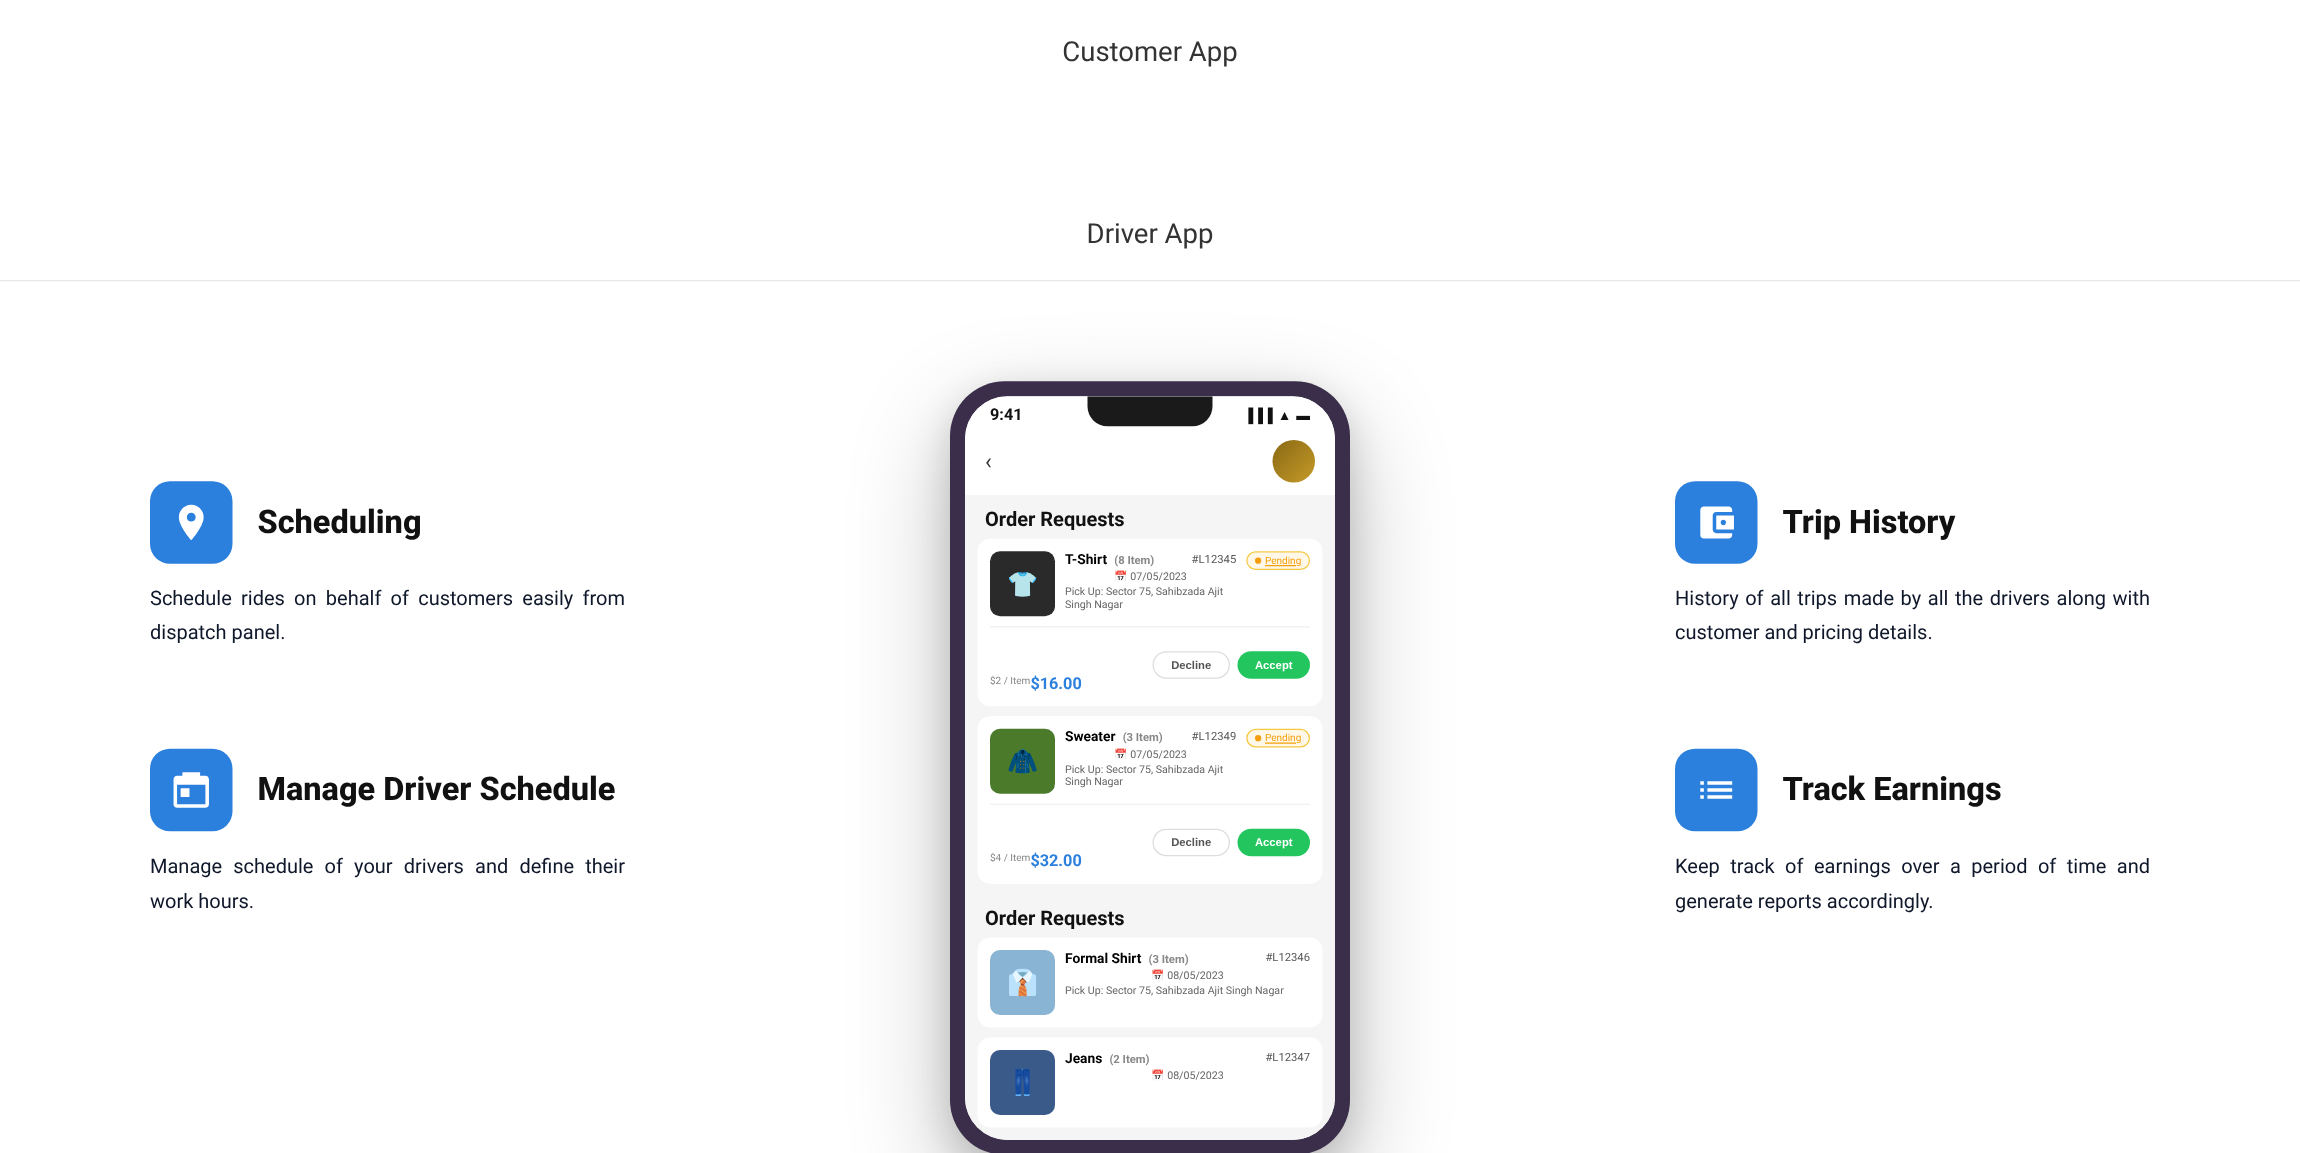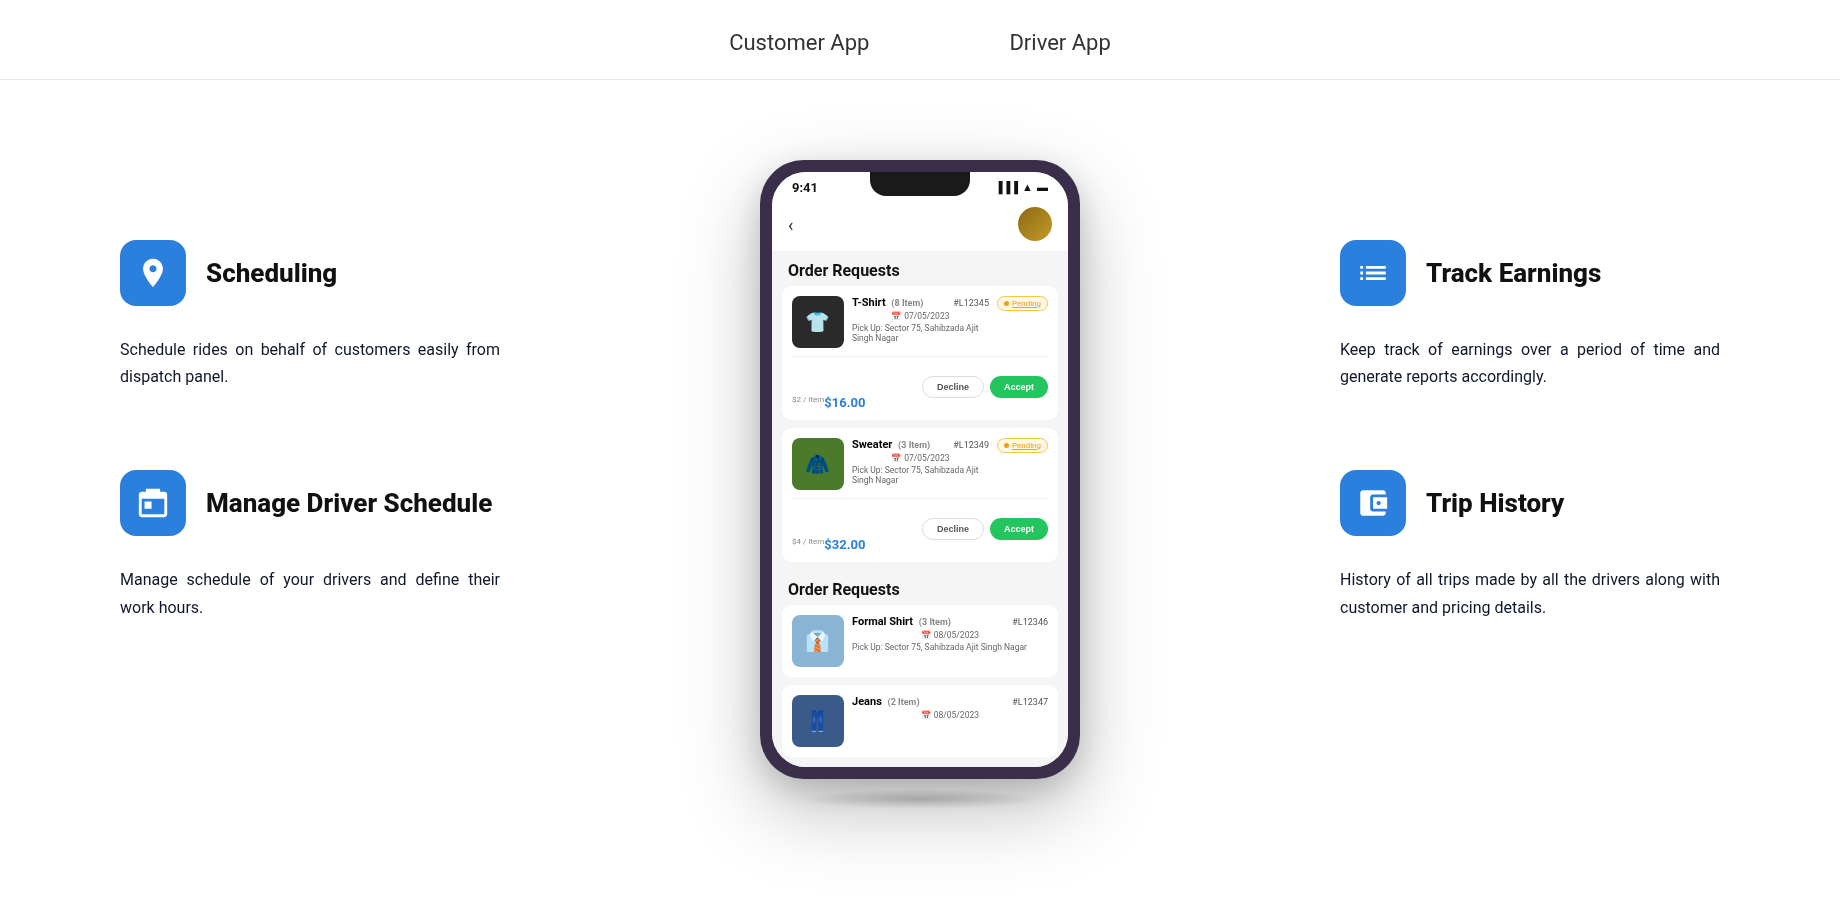--- a/index.html
+++ b/index.html
@@ -12,20 +12,21 @@
     }
 
     
     .top-nav {
       display: flex;
       align-items: center;
       justify-content: center;
       gap: 120px;
       padding: 30px 0 24px;
       border-bottom: 1px solid #e8e8e8;
+      flex-direction: column;
     }
     .nav-item {
       font-size: 22px;
       color: #333;
       cursor: pointer;
       font-weight: 400;
       padding: 0 10px;
     }
     .nav-item.active {
       background: #2b7fdd;
@@ -59,21 +60,21 @@
       display: flex;
       flex-direction: column;
       gap: 80px;
       width: 380px;
       padding-top: 80px;
     }
 
     .feature-item {
       display: flex;
       flex-direction: column;
-      gap: 30px;
+      gap: 14px;
     }
 
     .feature-header {
       display: flex;
       align-items: center;
       gap: 20px;
     }
 
     .feature-icon {
       width: 66px;
@@ -513,35 +514,35 @@
     </div>
     <div class="phone-shadow"></div>
   </div>
 
   <div class="right-features">
 
     <div class="feature-item">
       <div class="feature-header">
         <div class="feature-icon">
           <svg viewBox="0 0 24 24">
+            <path d="M21 18v1c0 1.1-.9 2-2 2H5c-1.11 0-2-.9-2-2V5c0-1.1.89-2 2-2h14c1.1 0 2 .9 2 2v1h-9c-1.11 0-2 .9-2 2v8c0 1.1.89 2 2 2h9zm-9-2h10V8H12v8zm4-2.5c-.83 0-1.5-.67-1.5-1.5s.67-1.5 1.5-1.5 1.5.67 1.5 1.5-.67 1.5-1.5 1.5z"></path>
+          </svg>
+        </div>
+        <span class="feature-title">Trip History</span>
+      </div>
+      <p class="feature-desc">History of all trips made by all the drivers along with customer and pricing details.</p>
+    </div>
+
+    <div class="feature-item">
+      <div class="feature-header">
+        <div class="feature-icon">
+          <svg viewBox="0 0 24 24">
             <path d="M3 13h2v-2H3v2zm0 4h2v-2H3v2zm0-8h2V7H3v2zm4 4h14v-2H7v2zm0 4h14v-2H7v2zM7 7v2h14V7H7z"></path>
           </svg>
         </div>
         <span class="feature-title">Track Earnings</span>
       </div>
       <p class="feature-desc">Keep track of earnings over a period of time and generate reports accordingly.</p>
     </div>
 
-    <div class="feature-item">
-      <div class="feature-header">
-        <div class="feature-icon">
-          <svg viewBox="0 0 24 24">
-            <path d="M21 18v1c0 1.1-.9 2-2 2H5c-1.11 0-2-.9-2-2V5c0-1.1.89-2 2-2h14c1.1 0 2 .9 2 2v1h-9c-1.11 0-2 .9-2 2v8c0 1.1.89 2 2 2h9zm-9-2h10V8H12v8zm4-2.5c-.83 0-1.5-.67-1.5-1.5s.67-1.5 1.5-1.5 1.5.67 1.5 1.5-.67 1.5-1.5 1.5z"></path>
-          </svg>
-        </div>
-        <span class="feature-title">Trip History</span>
-      </div>
-      <p class="feature-desc">History of all trips made by all the drivers along with customer and pricing details.</p>
-    </div>
-
   </div>
 
 </div>
 
 </body></html>

